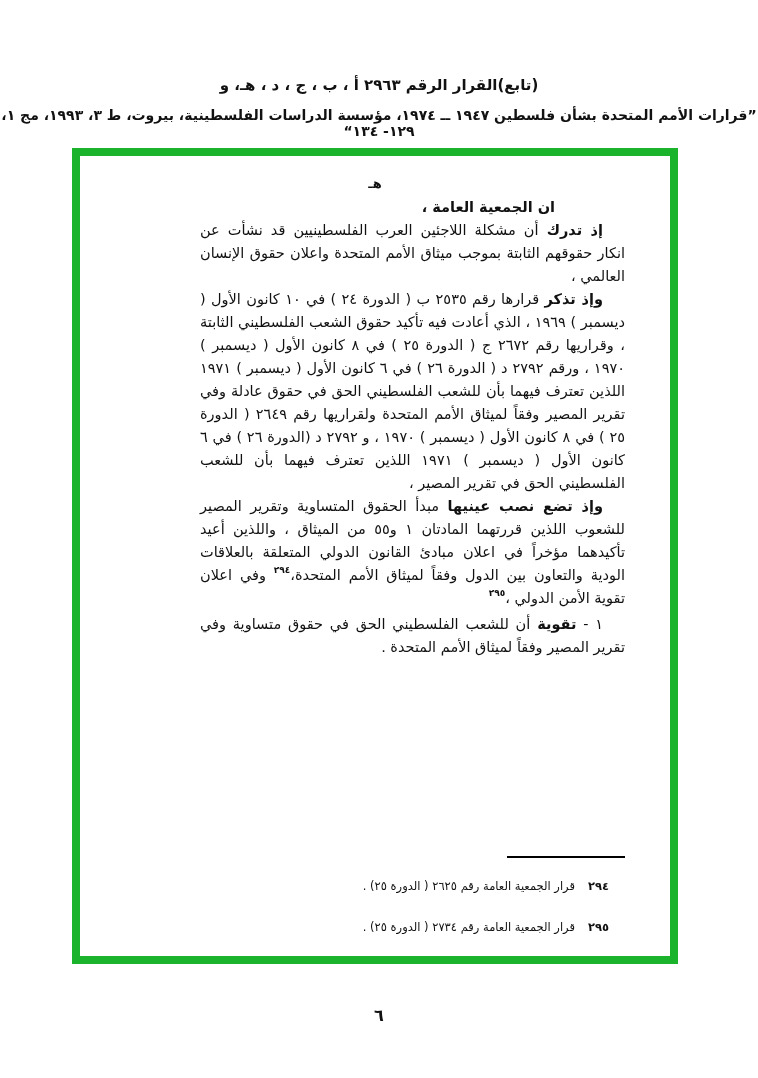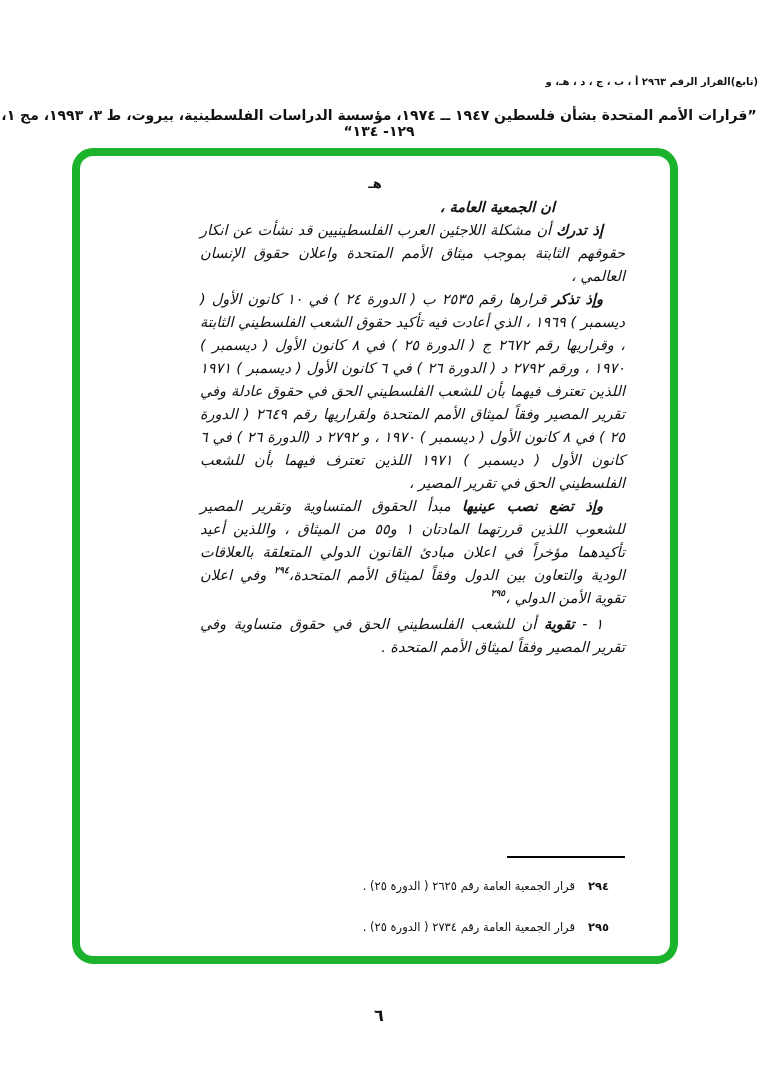--- a/index.html
+++ b/index.html
@@ -5,40 +5,40 @@
   html,body { margin:0; padding:0; }
   body {
     width:758px; height:1078px; background:#ffffff; position:relative;
     font-family:"DejaVu Sans", sans-serif; color:#111;
     -webkit-font-smoothing:antialiased;
   }
   .page { position:absolute; inset:0; overflow:hidden; }
 
   
   .hdr { position:absolute; left:0; width:758px; text-align:center; direction:rtl; }
-  .hdr1 { top:76px; font-size:10px; font-weight:bold; letter-spacing:.3px;text-align:right; }
+  .hdr1 { top:76px; font-size:15px; font-weight:bold; letter-spacing:.3px; }
   .hdr2 { top:107px; font-size:14px; font-weight:bold; }
 
   
   .frame {
     position:absolute; left:72px; top:148px; width:606px; height:816px;
-    border:8px solid #1bb32c; border-radius:21px; box-sizing:border-box;
+    border:8px solid #1bb32c; border-radius:0; box-sizing:border-box;
   }
   .section-letter {
     position:absolute; top:20px; left:0; width:100%; text-align:center;
     font-size:13px; font-weight:bold; direction:rtl;
   }
 
   
   .textcol {
     position:absolute; top:40px; right:45px; left:120px;
     direction:rtl; text-align:justify;
     font-size:14.5px; line-height:23px;
   }
-  .textcol p { margin:0;font-style:italic; }
+  .textcol p { margin:0; }
   .preamble-heading { font-weight:bold; margin-right:70px !important; text-align:right; }
   .para { text-indent:22px; }
   .num-para { text-indent:22px; margin-top:3px !important; }
   .lead { font-weight:bold; }
   sup.fnref { font-size:9px; position:relative; top:-1px; line-height:0; font-weight:bold; }
 
   
   .footnotes { position:absolute; top:700px; right:45px; direction:rtl; }
   .fn-divider { width:118px; border-top:2px solid #000; margin:0 0 9px 0; }
   .fn-line { font-size:11.5px; line-height:25px; padding-right:16px; white-space:nowrap;margin-top:16px; }

